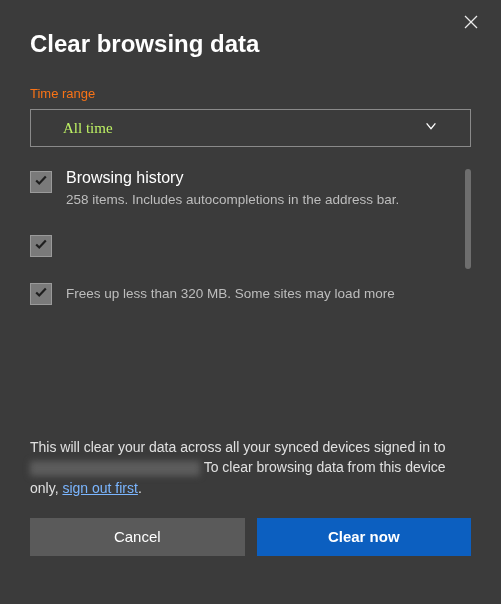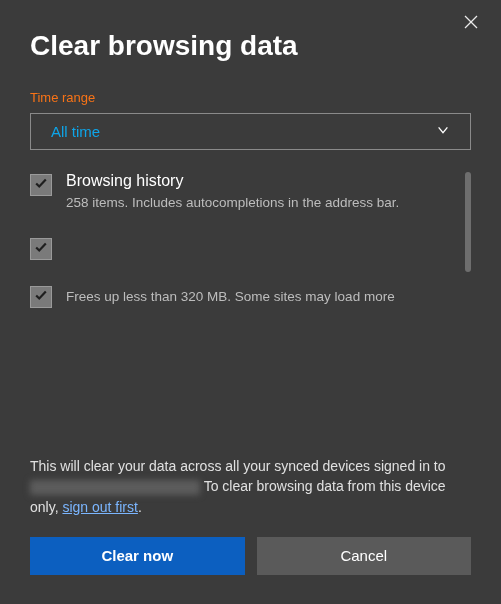--- a/index.html
+++ b/index.html
@@ -21,39 +21,40 @@
     cursor: pointer;
   }
   .close-btn svg { width: 16px; height: 16px; stroke: #eaeaea; }
   .dialog {
     padding: 30px 30px 20px 30px;
     display: flex;
     flex-direction: column;
     height: 100%;
   }
   .title {
-    font-size: 28px;
+    font-size: 24px;
     font-weight: 600;
     margin-bottom: 28px;
   }
   .field-label {
     font-size: 13px;
     color: #f97316;
     margin-bottom: 8px;
   }
   .select {
     border: 1px solid #8a8a8a;
-    padding: 9px 20px;
+    padding: 9px 32px;
     font-size: 15px;
-    color: #0ea5e9;
+    color: #bef264;
     display: flex;
     justify-content: space-between;
     align-items: center;
     cursor: pointer;
     margin-bottom: 22px;
+    font-family: Liberation Serif, serif;
   }
   .chevron svg { width: 14px; height: 14px; stroke: #fff; fill: none; }
   .list-wrap {
     position: relative;
     flex: 0 0 auto;
     height: 260px;
     overflow: hidden;
   }
   .list {
     display: flex;
@@ -88,21 +89,21 @@
     top: 0;
     width: 6px;
     height: 100px;
     background: #6e6e6e;
     border-radius: 3px;
   }
   .footer-text {
     font-size: 14px;
     color: #e0e0e0;
     line-height: 1.45;
-    margin-top: 24px;
+    margin-top: 8px;
   }
   .blur {
     display: inline-block;
     width: 170px;
     height: 15px;
     background: #5c5c5c;
     filter: blur(3px);
     vertical-align: middle;
     border-radius: 2px;
   }
@@ -195,17 +196,17 @@
   </div>
 
   <div class="footer-text">
     <span>This will clear your data across all your synced devices signed in to</span>
     <span class="blur"></span>
     <span>To clear browsing data from this device only,</span>
     <span class="link">sign out first</span><span>.</span>
   </div>
 
   <div class="buttons">
+    <button class="btn btn-secondary">Cancel</button>
     <button class="btn btn-primary">Clear now</button>
-    <button class="btn btn-secondary">Cancel</button>
   </div>
 
 </div>
 
 </body></html>

